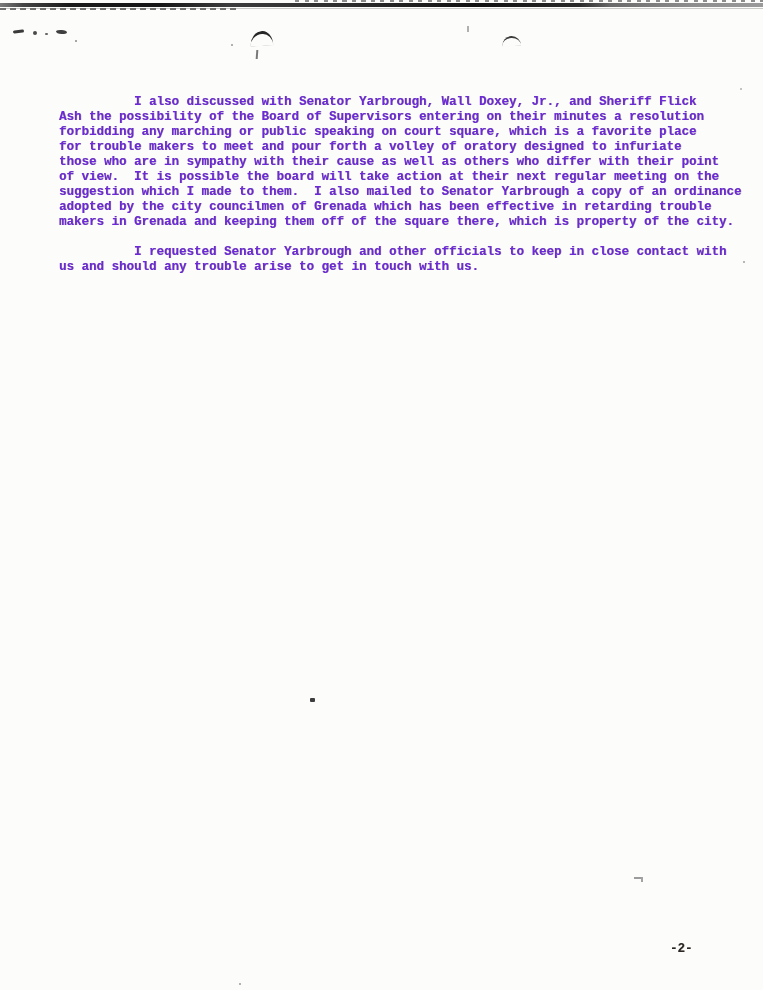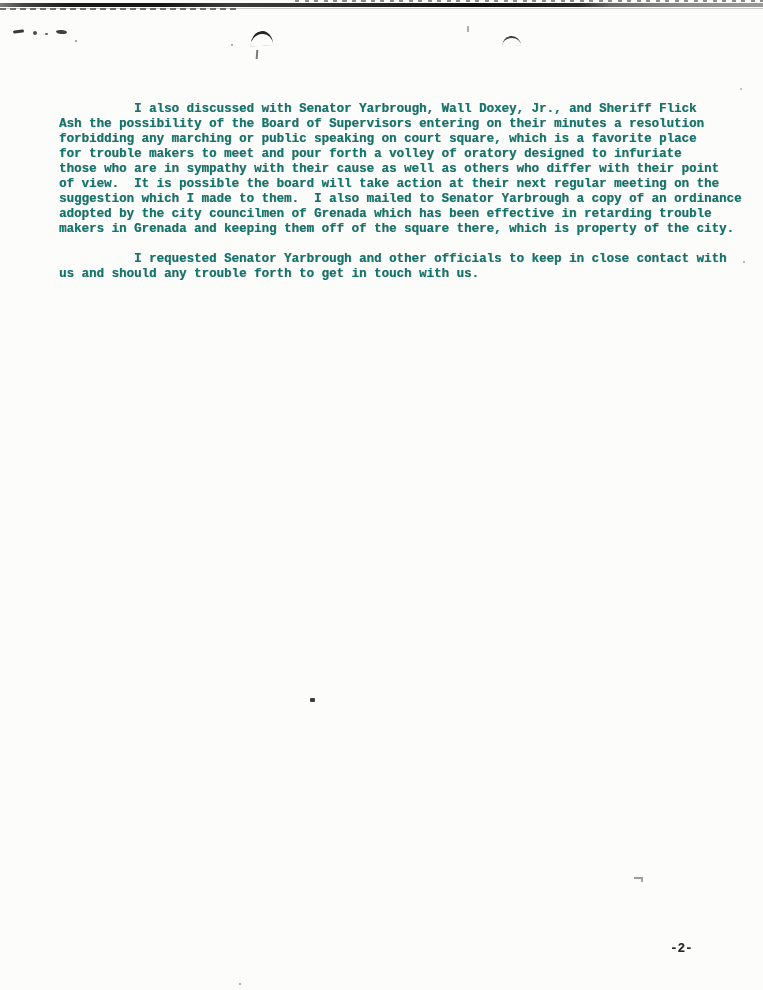--- a/index.html
+++ b/index.html
@@ -19,26 +19,26 @@
     inset: 0;
   }
   
   .doc-body {
     position: absolute;
     left: 59px;
     top: 93px;
     width: 695px;
   }
   .para {
-    margin: 9px 0 15px 0;
+    margin: 2px 0 15px 0;
     font-family: "Liberation Mono", "DejaVu Sans Mono", monospace;
     font-size: 12.5px;
     line-height: 15px;
     font-weight: bold;
-    color: #0f766e;
+    color: #6d28d9;
     white-space: pre-wrap;
     text-shadow: 0.4px 0.3px 0.3px rgba(34, 31, 28, 0.45);
   }
   .page-number {
     position: absolute;
     left: 670px;
     top: 942px;
     font-family: "Liberation Mono", "DejaVu Sans Mono", monospace;
     font-size: 12.5px;
     line-height: 15px;
@@ -130,18 +130,18 @@
     <p class="para">          I also discussed with Senator Yarbrough, Wall Doxey, Jr., and Sheriff Flick
 Ash the possibility of the Board of Supervisors entering on their minutes a resolution
 forbidding any marching or public speaking on court square, which is a favorite place
 for trouble makers to meet and pour forth a volley of oratory designed to infuriate
 those who are in sympathy with their cause as well as others who differ with their point
 of view.  It is possible the board will take action at their next regular meeting on the
 suggestion which I made to them.  I also mailed to Senator Yarbrough a copy of an ordinance
 adopted by the city councilmen of Grenada which has been effective in retarding trouble
 makers in Grenada and keeping them off of the square there, which is property of the city.</p>
     <p class="para">          I requested Senator Yarbrough and other officials to keep in close contact with
-us and should any trouble forth to get in touch with us.</p>
+us and should any trouble arise to get in touch with us.</p>
   </div>
 
   <div class="page-number">-2-</div>
 
 </div>
 
 </body></html>

